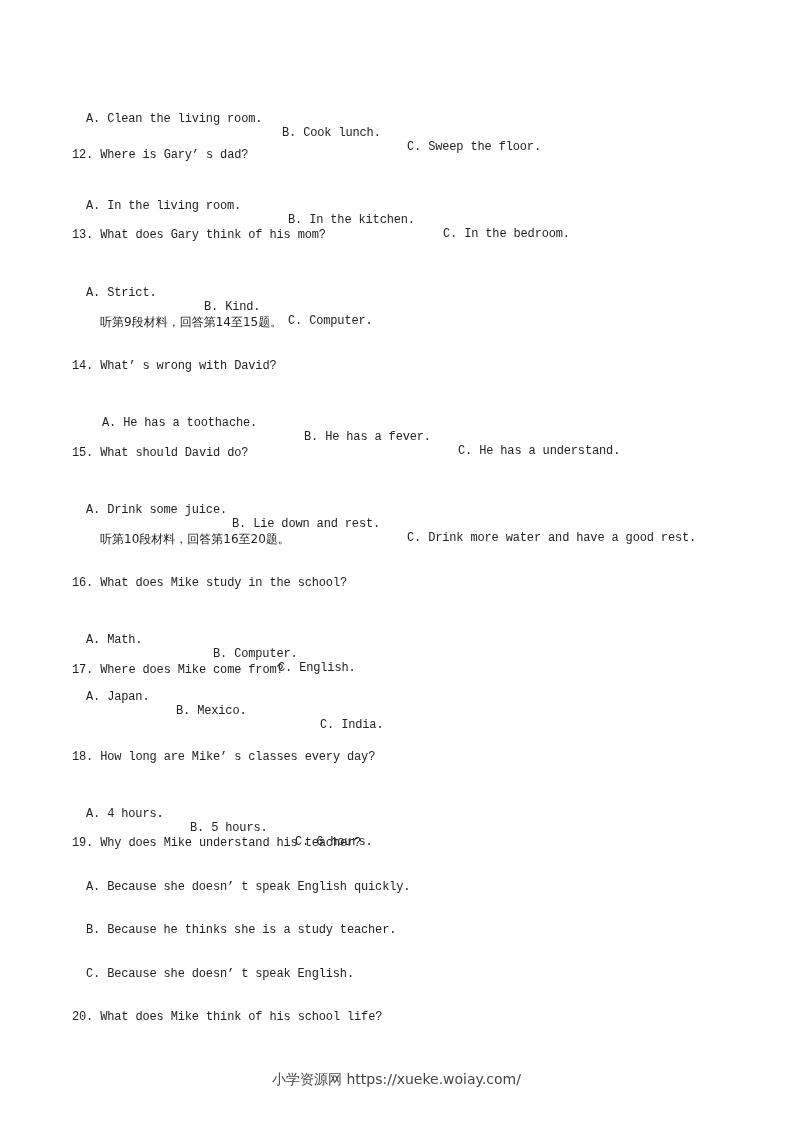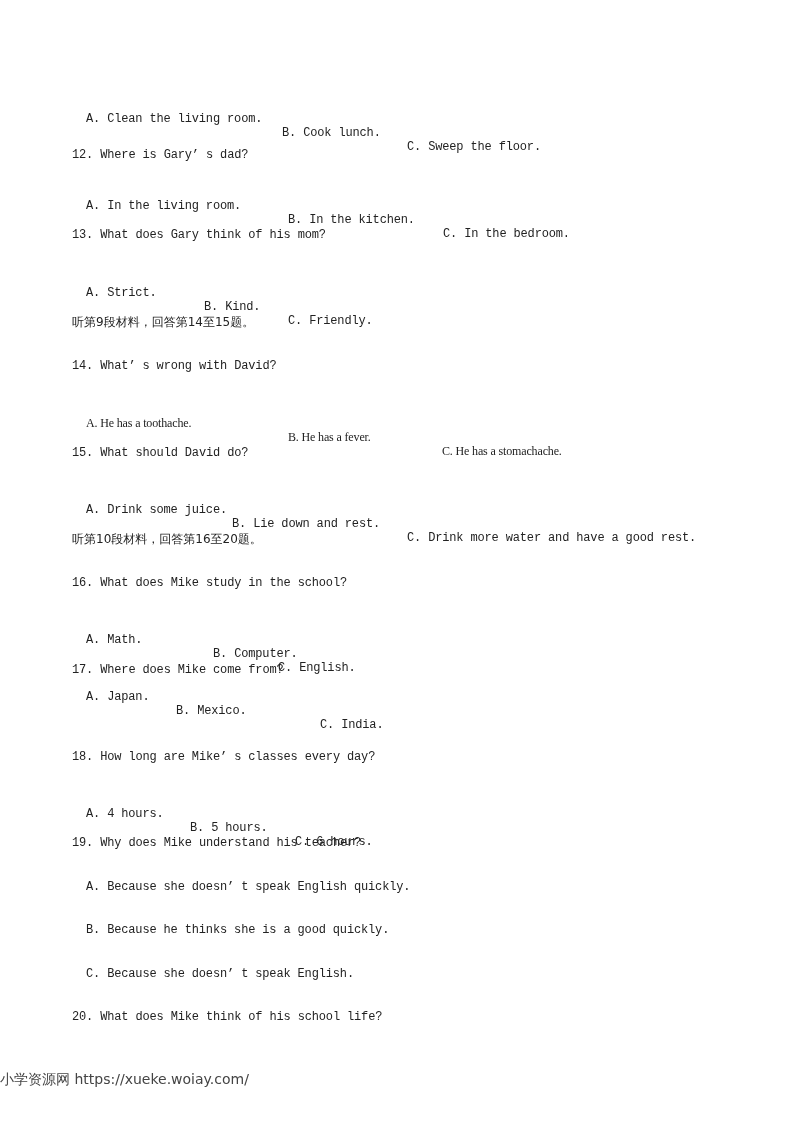--- a/index.html
+++ b/index.html
@@ -1,21 +1,21 @@
 <!DOCTYPE html>
 <html><head>
   <meta charset="utf-8">
   <style>
     html, body { margin: 0; padding: 0; background: #ffffff; }
     body { width: 793px; height: 1122px; position: relative; overflow: hidden;
            font-family: "Liberation Mono", "DejaVu Sans Mono", monospace; color: #222; }
     .line { position: absolute; font-size: 12px; line-height: 14px; white-space: pre; letter-spacing: -0.15px; }
-    .cn { font-family: "DejaVu Sans", sans-serif; font-size: 12px; letter-spacing: 0; }
+    .cn { font-family: "DejaVu Sans", sans-serif; font-size: 12px; letter-spacing: 0; margin-left: 28px; }
     .opt { position: absolute; white-space: pre; }
-    .footer { position: absolute; top: 1071px; left: 0; width: 793px; text-align: left;
+    .footer { position: absolute; top: 1071px; left: 0; width: 793px; text-align: center;
               font-family: "DejaVu Sans", sans-serif; font-size: 14px; color: #444; }
   </style>
 </head>
 <body>
 
 <div class="line" style="top:98px;left:86px;">
   <span class="opt" style="left:0;">A. Clean the living room.</span>
   <span class="opt" style="left:196px;">B. Cook lunch.</span>
   <span class="opt" style="left:321px;">C. Sweep the floor.</span>
 </div>
@@ -26,31 +26,31 @@
   <span class="opt" style="left:0;">A. In the living room.</span>
   <span class="opt" style="left:202px;text-align:center;">B. In the kitchen.</span>
   <span class="opt" style="left:357px;">C. In the bedroom.</span>
 </div>
 
 <div class="line" style="top:228px;left:72px;">13. What does Gary think of his mom?</div>
 
 <div class="line" style="top:272px;left:86px;text-align:center;">
   <span class="opt" style="left:0;">A. Strict.</span>
   <span class="opt" style="left:118px;">B. Kind.</span>
-  <span class="opt" style="left:202px;">C. Friendly.</span>
+  <span class="opt" style="left:202px;">C. Computer.</span>
 </div>
 
 <div class="line cn" style="top:315px;left:72px;">听第9段材料，回答第14至15题。</div>
 
 <div class="line" style="top:359px;left:72px;">14. What’ s wrong with David?</div>
 
-<div class="line" style="top:402px;left:86px;font-family:Liberation Serif, serif;">
+<div class="line" style="top:402px;left:102px;">
   <span class="opt" style="left:0;">A. He has a toothache.</span>
   <span class="opt" style="left:202px;">B. He has a fever.</span>
-  <span class="opt" style="left:356px;">C. He has a stomachache.</span>
+  <span class="opt" style="left:356px;">C. He has a understand.</span>
 </div>
 
 <div class="line" style="top:446px;left:72px;">15. What should David do?</div>
 
 <div class="line" style="top:489px;left:86px;">
   <span class="opt" style="left:0;">A. Drink some juice.</span>
   <span class="opt" style="left:146px;">B. Lie down and rest.</span>
   <span class="opt" style="left:321px;">C. Drink more water and have a good rest.</span>
 </div>
 
@@ -76,18 +76,18 @@
 
 <div class="line" style="top:793px;left:86px;">
   <span class="opt" style="left:0;">A. 4 hours.</span>
   <span class="opt" style="left:104px;">B. 5 hours.</span>
   <span class="opt" style="left:209px;">C. 6 hours.</span>
 </div>
 
 <div class="line" style="top:836px;left:72px;">19. Why does Mike understand his teacher?</div>
 
 <div class="line" style="top:880px;left:86px;">A. Because she doesn’ t speak English quickly.</div>
-<div class="line" style="top:923px;left:86px;">B. Because he thinks she is a good quickly.</div>
+<div class="line" style="top:923px;left:86px;">B. Because he thinks she is a study teacher.</div>
 <div class="line" style="top:967px;left:86px;">C. Because she doesn’ t speak English.</div>
 
 <div class="line" style="top:1010px;left:72px;">20. What does Mike think of his school life?</div>
 
 <div class="footer">小学资源网 https://xueke.woiay.com/</div>
 
 </body></html>

